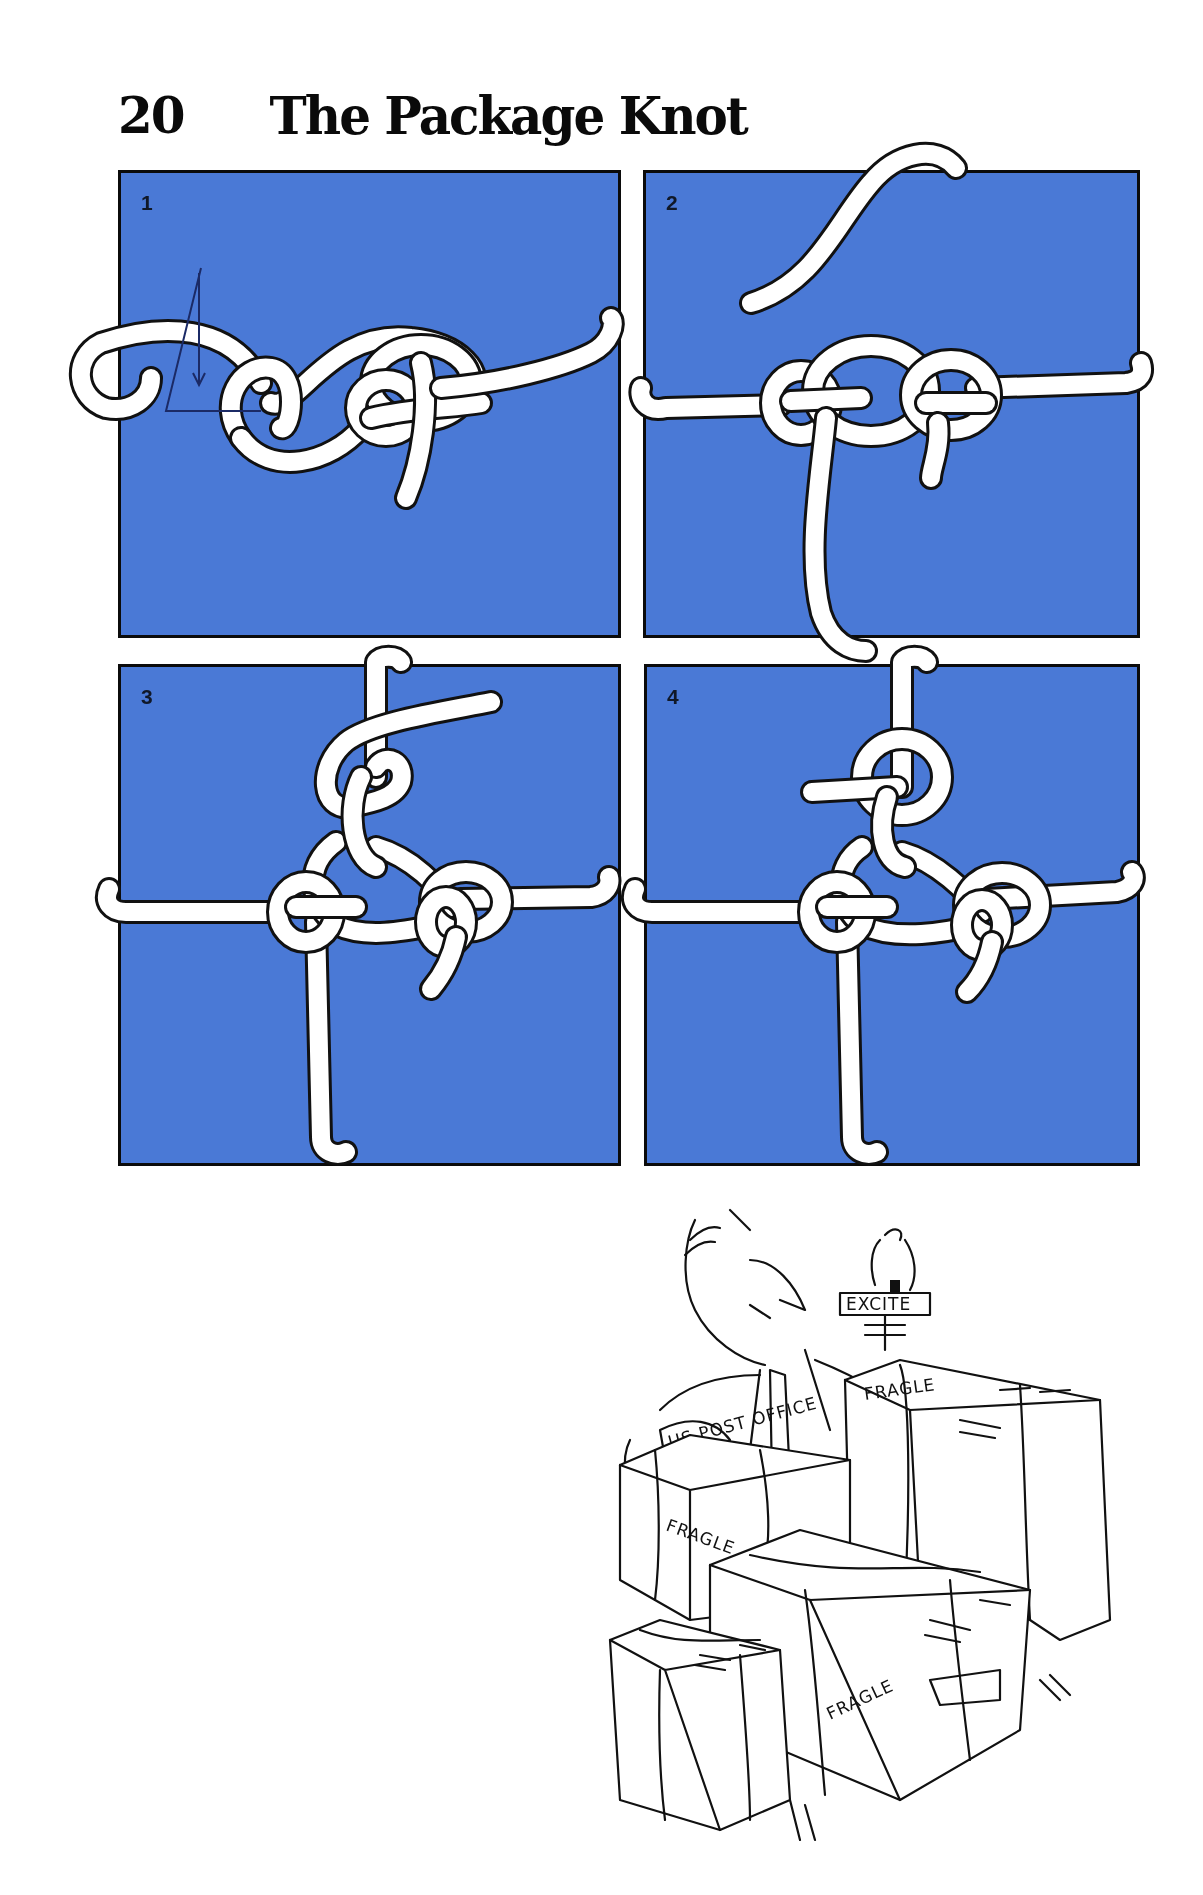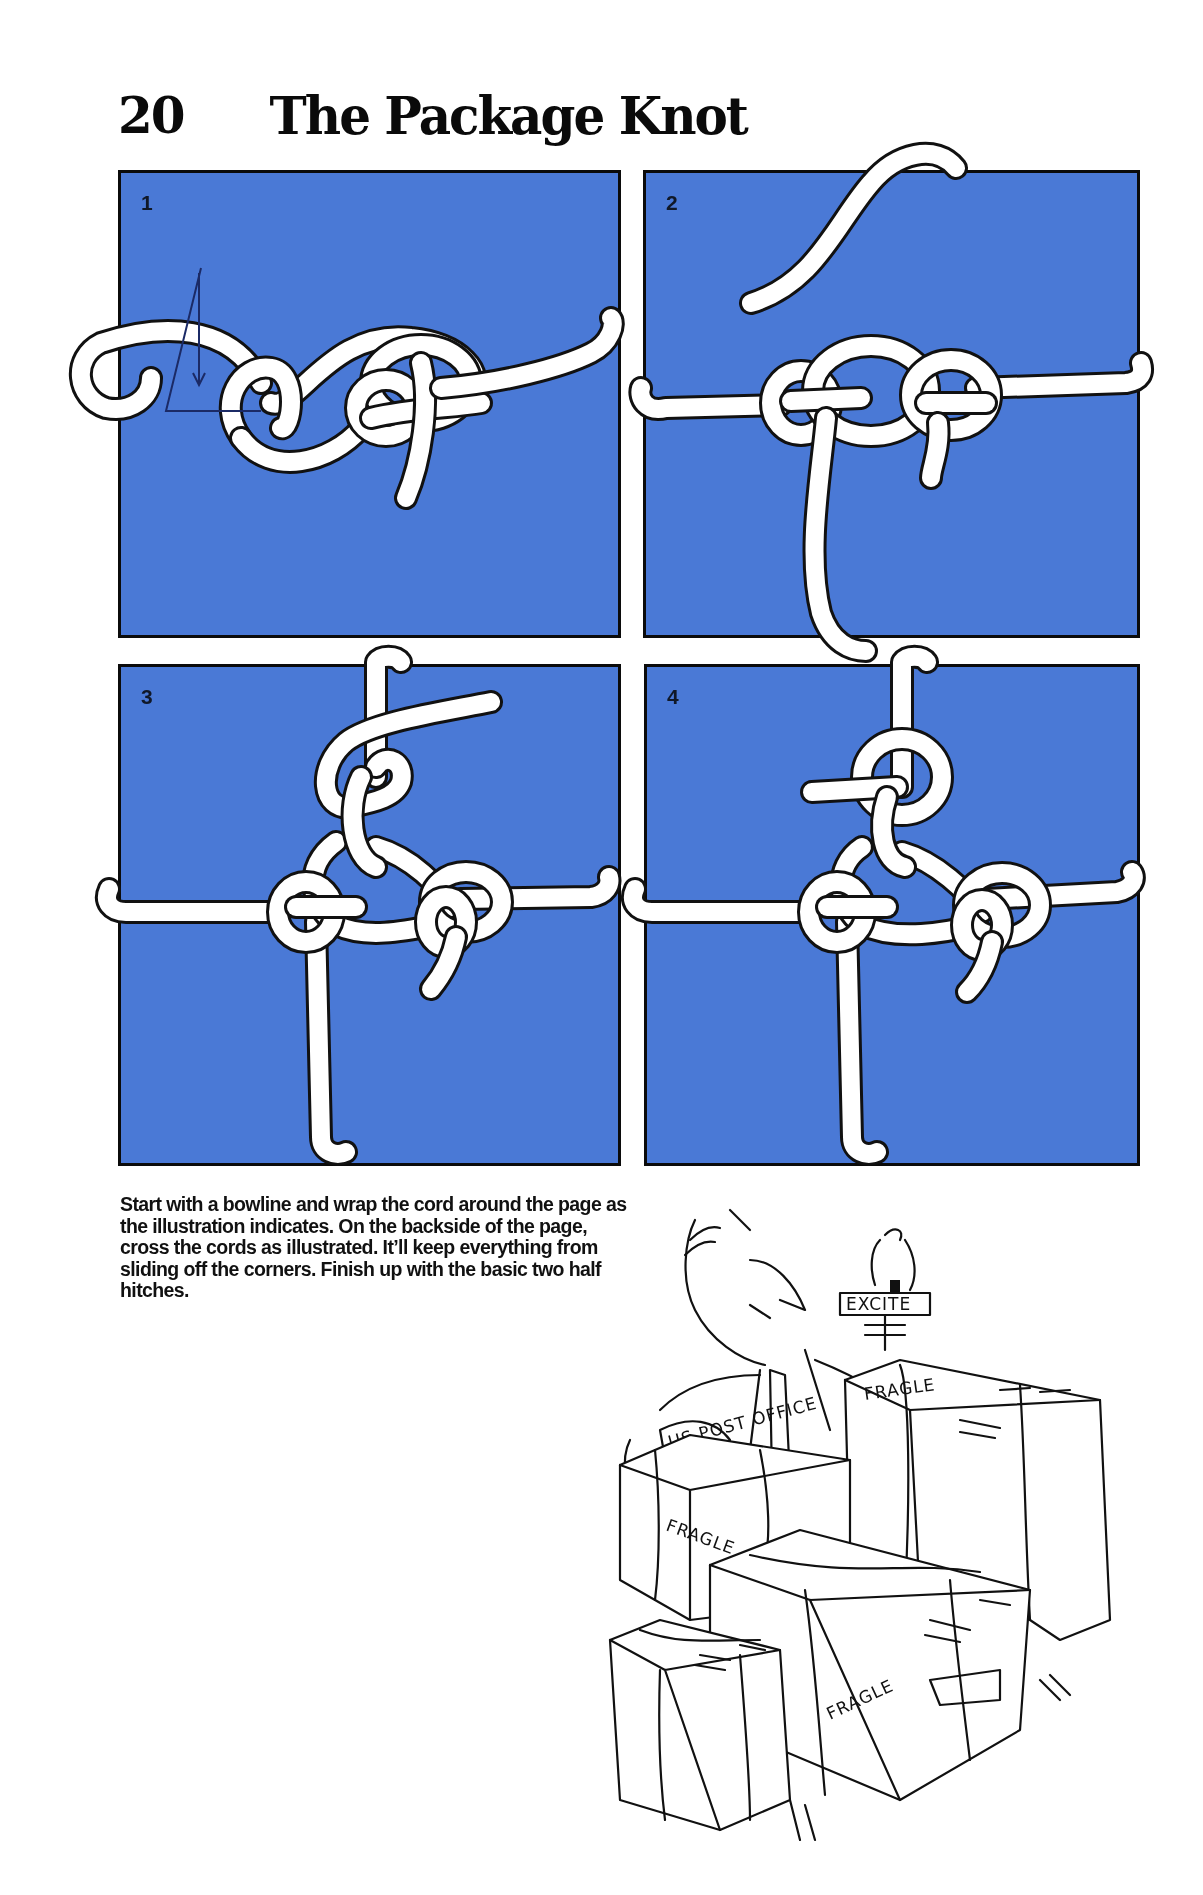--- a/index.html
+++ b/index.html
@@ -178,21 +178,20 @@
       <ellipse class="cord-in" stroke-width="18" cx="355" cy="238" rx="38" ry="32"></ellipse>
       <ellipse class="cord" stroke-width="24" cx="335" cy="258" rx="20" ry="25"></ellipse>
       <ellipse class="cord-in" stroke-width="18" cx="335" cy="258" rx="20" ry="25"></ellipse>
       <path class="cord" stroke-width="24" d="M345,275 C340,300 330,315 320,325"></path>
       <path class="cord-in" stroke-width="18" d="M345,275 C340,300 330,315 320,325"></path>
     </g>
   </svg>
 </div>
 
 <div class="caption">
-  <p>Start with a bowline and wrap the cord around the page as the illustration indicates. On the backside of the page, cross the cords as illustrated. It’ll keep everything from sliding off the corners. Finish up with the basic two half hitches.</p>
 </div>
 
 <svg class="cartoon" viewBox="0 0 570 690">
 
   <path class="ink" d="M95,20 C85,40 80,80 95,110 C110,140 140,160 165,165"></path>
   <path class="ink" d="M90,40 C100,30 110,25 120,28"></path>
   <path class="ink" d="M85,55 C95,45 105,40 115,42"></path>
   <path class="ink" d="M130,10 L150,30"></path>
   <path class="ink" d="M150,60 C175,60 195,85 205,110 L180,100"></path>
   <path class="ink" d="M150,105 L170,118"></path>

